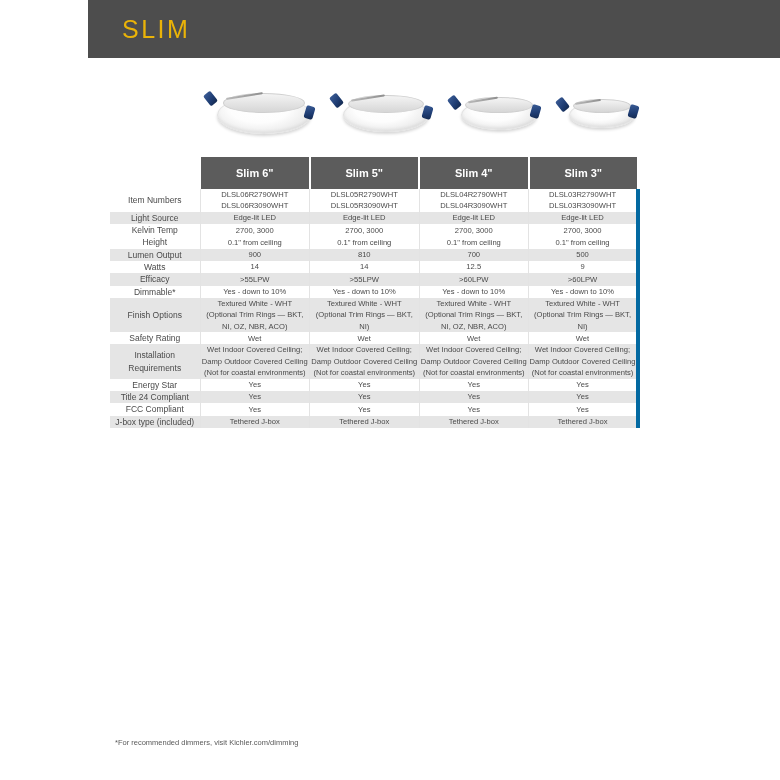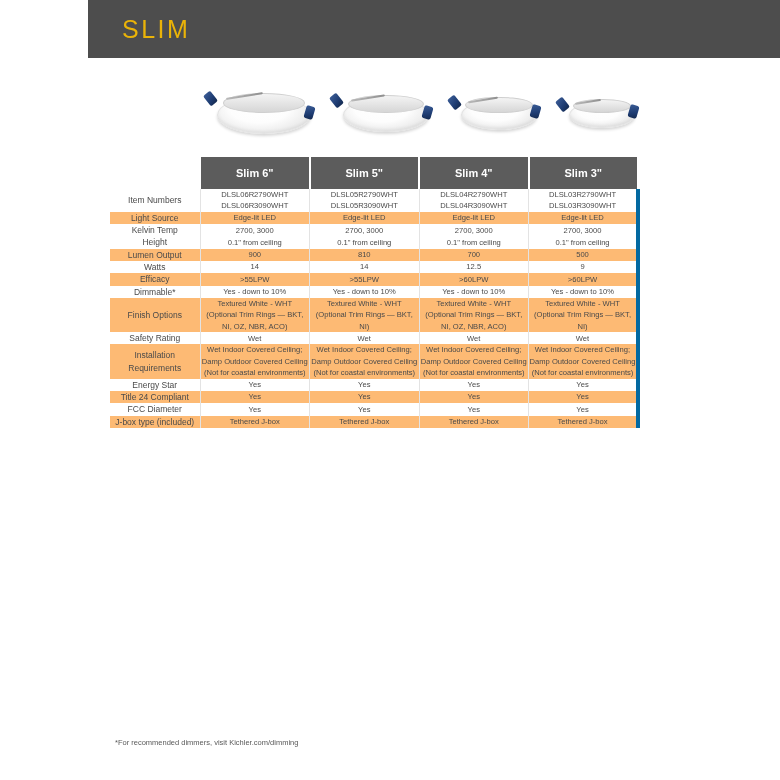--- a/index.html
+++ b/index.html
@@ -130,21 +130,21 @@
     font-size: 7.6px;
     color: #4a4a4a;
     text-align: center;
     line-height: 1.5;
     padding: 7px 5px;
     border-left: 1px solid #e3e3e3;
   }
   .cell:last-child { border-right: 4px solid #0369a1; }
 
   tr.shade .cell,
-  tr.shade .row-label { background: #fdba74; }
+  tr.shade .row-label { background: #e5e5e5; }
   tr.plain .cell,
   tr.plain .row-label { background: #ffffff; }
 
   .footnote {
     position: absolute;
     left: 115px;
     top: 738px;
     font-size: 7.5px;
     color: #5a5a5a;
   }
@@ -299,21 +299,21 @@
           <td class="cell">Yes</td>
         </tr>
         <tr class="shade">
           <td class="row-label">Title 24 Compliant</td>
           <td class="cell">Yes</td>
           <td class="cell">Yes</td>
           <td class="cell">Yes</td>
           <td class="cell">Yes</td>
         </tr>
         <tr class="plain">
-          <td class="row-label">FCC Diameter</td>
+          <td class="row-label">FCC Compliant</td>
           <td class="cell">Yes</td>
           <td class="cell">Yes</td>
           <td class="cell">Yes</td>
           <td class="cell">Yes</td>
         </tr>
         <tr class="shade">
           <td class="row-label">J-box type (included)</td>
           <td class="cell">Tethered J-box</td>
           <td class="cell">Tethered J-box</td>
           <td class="cell">Tethered J-box</td>

